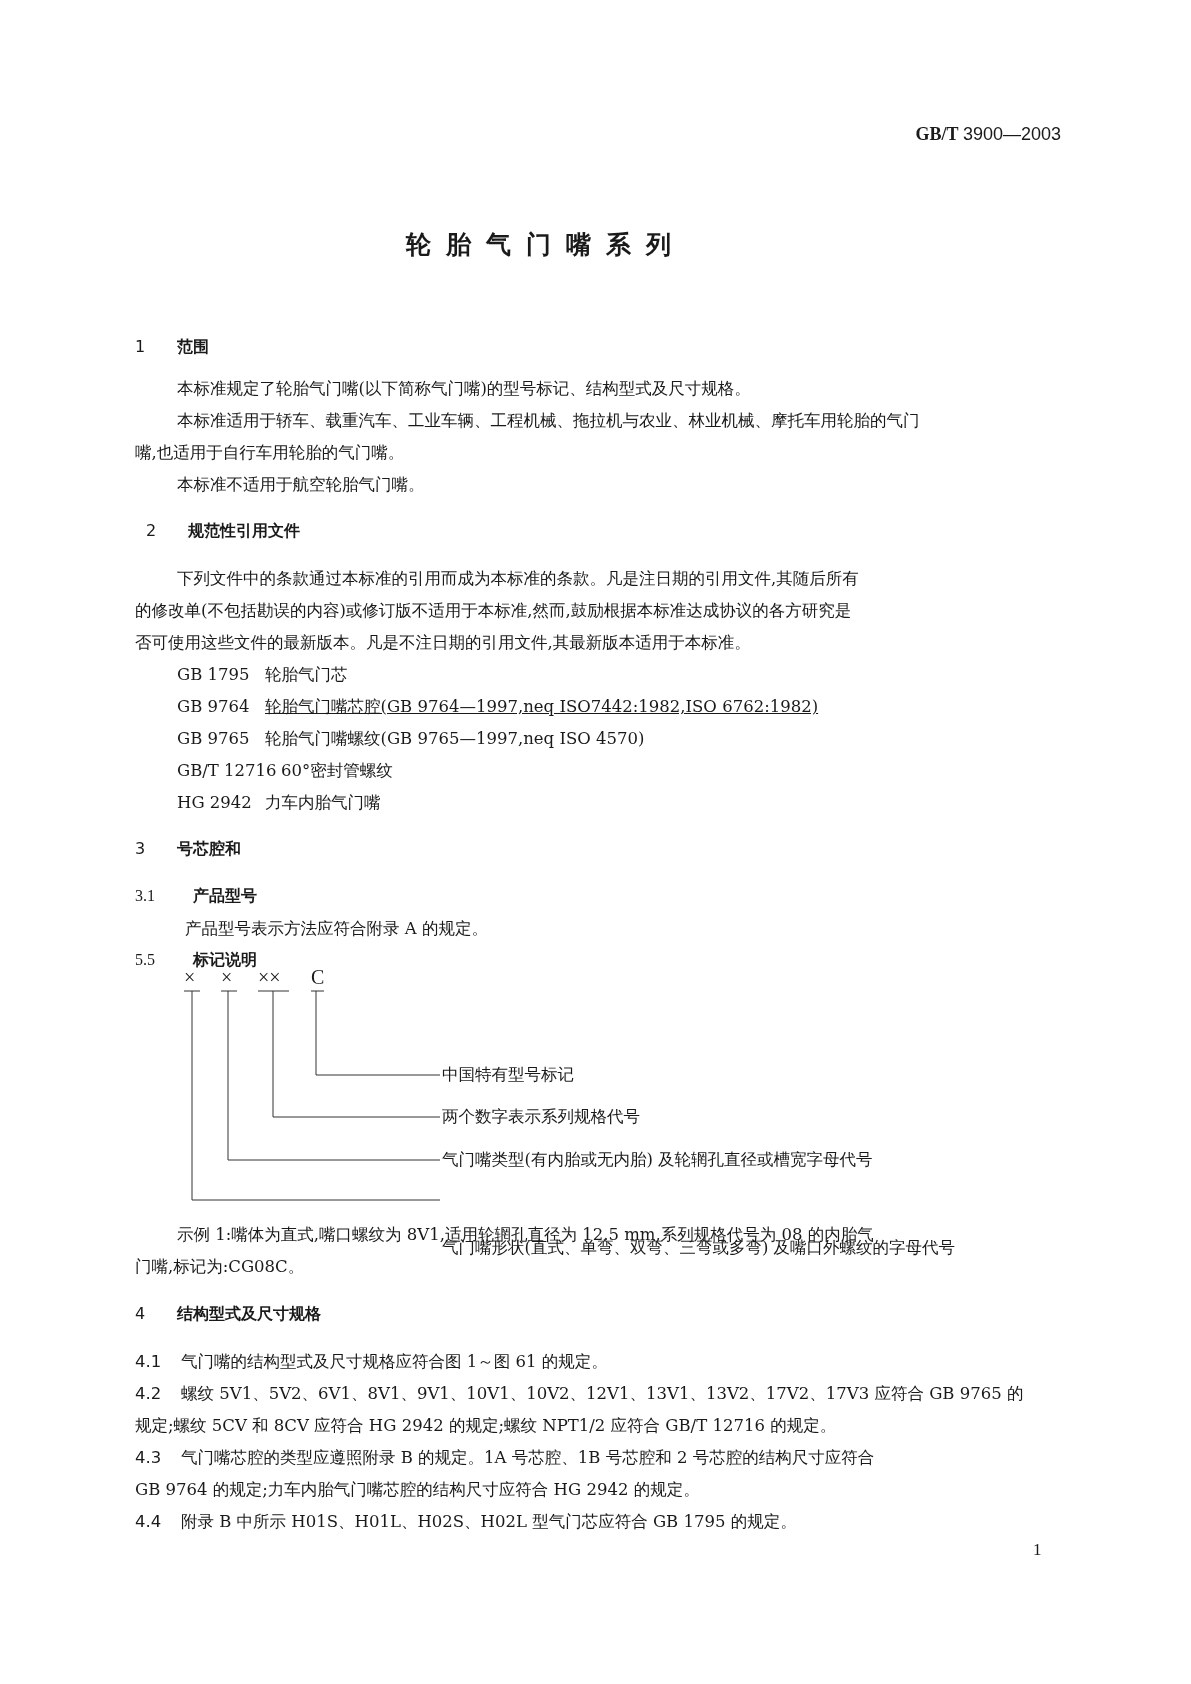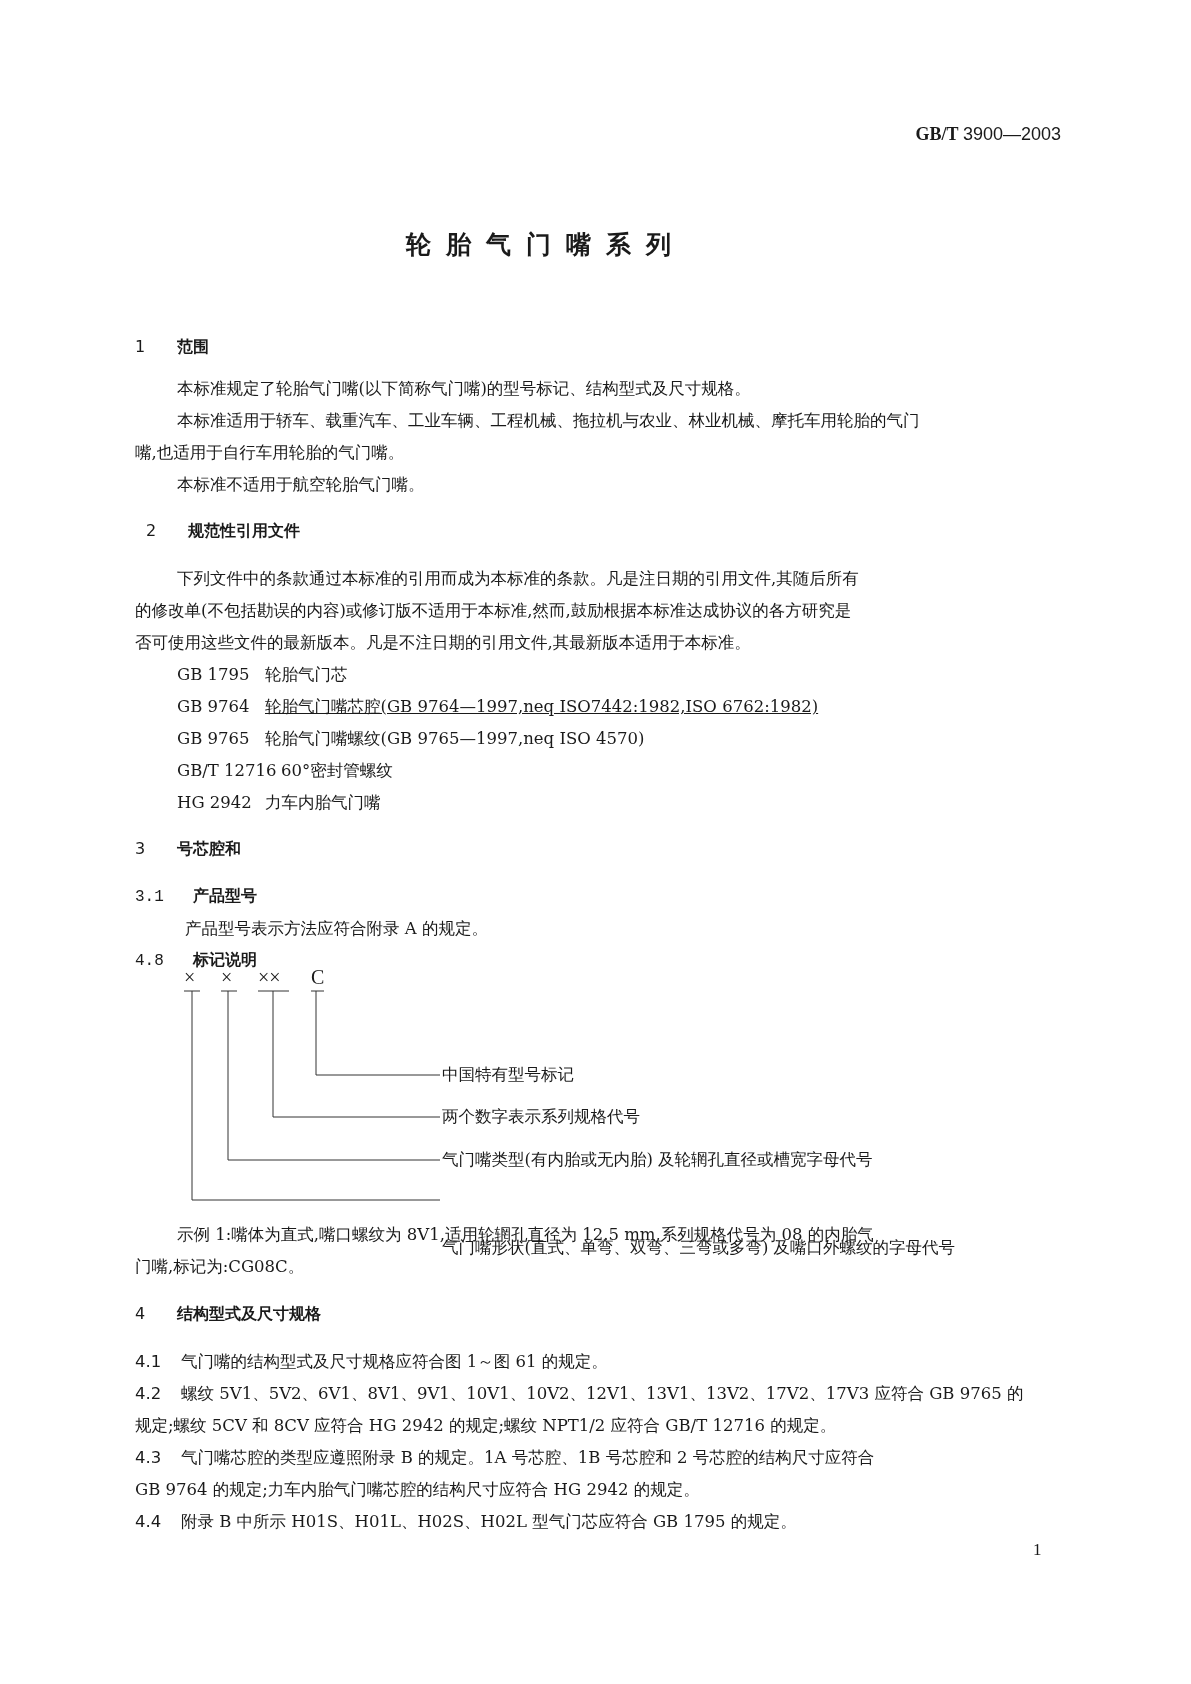--- a/index.html
+++ b/index.html
@@ -6,21 +6,21 @@
   body { width: 1191px; height: 1684px; position: relative; overflow: hidden;
          font-family: "DejaVu Serif", "Liberation Serif", serif; color: #1a1a1a; }
   .abs { position: absolute; white-space: nowrap; }
   .std-no { right: 130px; top: 124px; font-family: "Liberation Serif", serif; font-size: 18px; }
   .std-no b { font-weight: bold; }
   .std-no span.num { font-family: "Liberation Sans", sans-serif; }
   .title { left: 0; width: 1092px; top: 228px; text-align: center; font-family: "DejaVu Sans", sans-serif;
            font-size: 25px; letter-spacing: 15px; font-weight: bold; }
   .h1 { font-family: "DejaVu Sans", sans-serif; font-size: 16px; font-weight: bold; }
   .h1 .n { display: inline-block; width: 42px; font-weight: normal; }
-  .h2 { font-family: Liberation Mono, monospace; font-size: 16px; font-weight: bold; }
+  .h2 { font-family: Liberation Serif, serif; font-size: 16px; font-weight: bold; }
   .h2 .n { display: inline-block; width: 58px; font-weight: normal; }
   .p { font-size: 16.5px; }
   .ref .code { display: inline-block; width: 88px; }
   .clause { font-size: 16.5px; }
   .clause .n { display: inline-block; width: 46px; font-family: "DejaVu Sans", sans-serif; }
   svg.diagram { position: absolute; left: 0; top: 0; }
   .sym { font-size: 20px; font-family: "Liberation Serif", serif; }
   .page-no { left: 1033px; top: 1540px; font-size: 17px; font-family: "Liberation Serif", serif; }
 </style>
 </head>
@@ -65,21 +65,21 @@
 </div>
 
 <div class="abs h1" style="left:135px; top:839px;">
   <span class="n">3</span><span>号芯腔和</span>
 </div>
 <div class="abs h2" style="left:135px; top:886px;">
   <span class="n">3.1</span><span>产品型号</span>
 </div>
 <div class="abs p" style="left:185px; top:918px;">产品型号表示方法应符合附录 A 的规定。</div>
 <div class="abs h2" style="left:135px; top:950px;">
-  <span class="n">4.8</span><span>标记说明</span>
+  <span class="n">5.5</span><span>标记说明</span>
 </div>
 
 <svg class="diagram" width="1191" height="1684">
   <g stroke="#333" stroke-width="1" fill="none">
 
     <line x1="184" y1="991" x2="200" y2="991"></line>
     <line x1="221" y1="991" x2="237" y2="991"></line>
     <line x1="258" y1="991" x2="289" y2="991"></line>
     <line x1="311" y1="991" x2="324" y2="991"></line>
 

